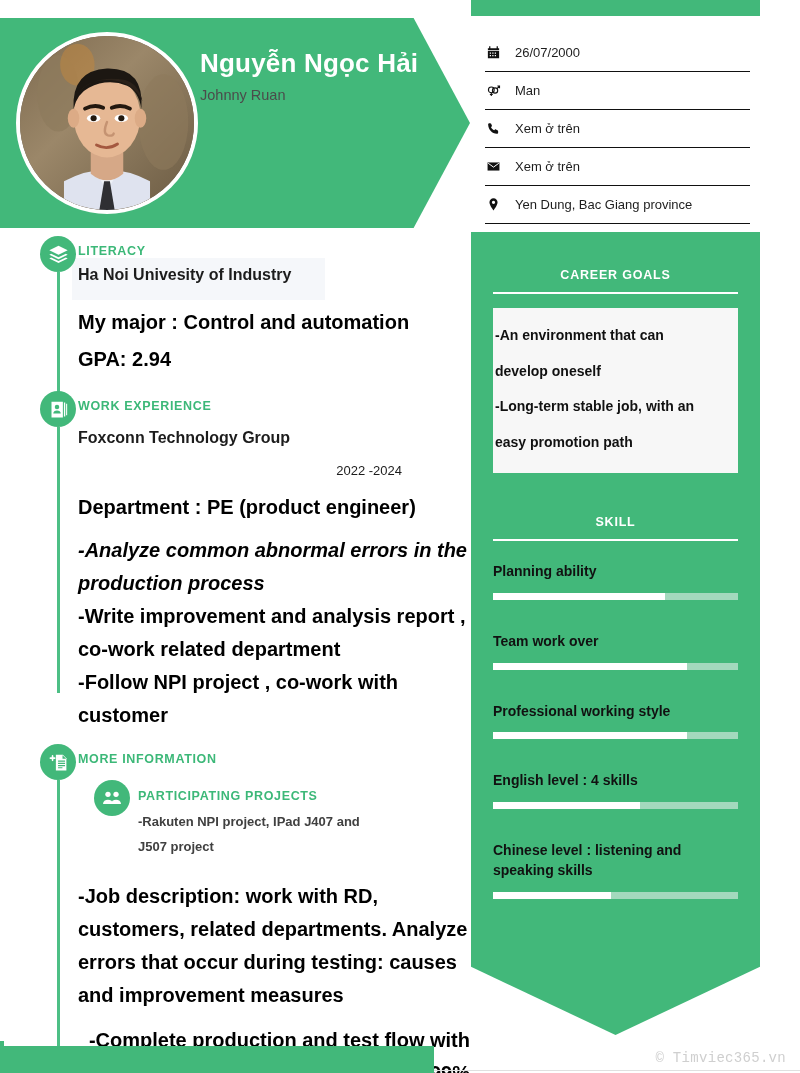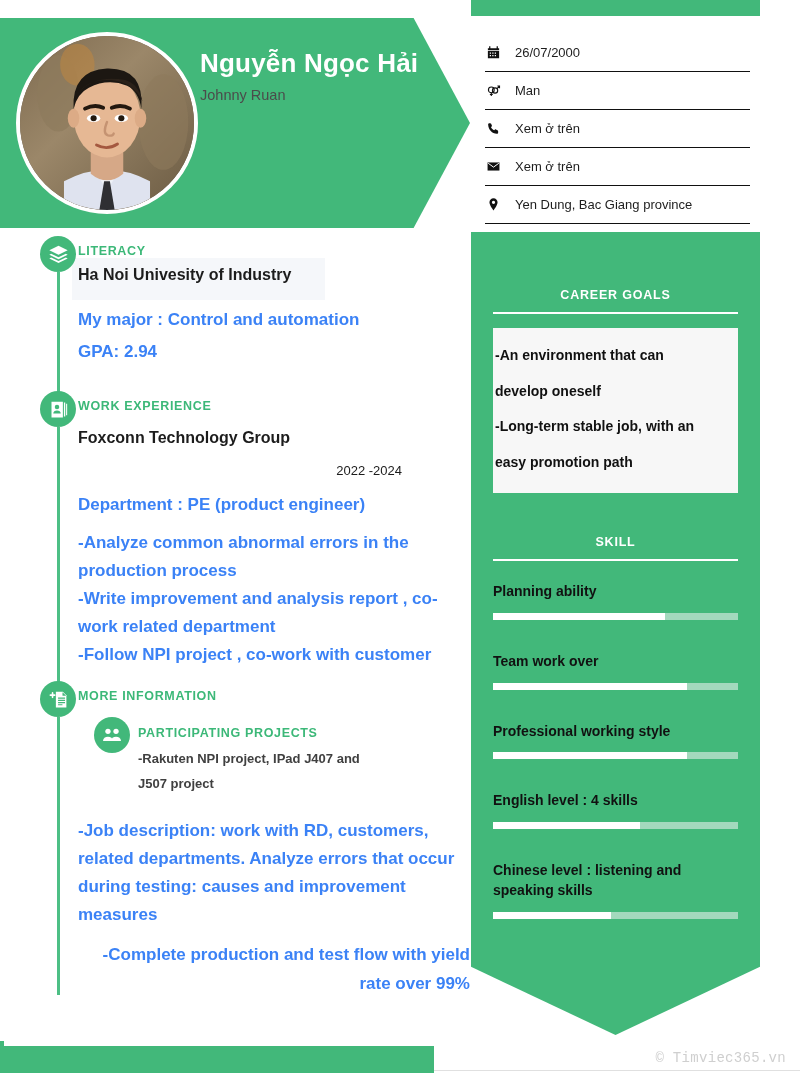--- a/index.html
+++ b/index.html
@@ -84,23 +84,23 @@
     display: inline-block;
   }
   .org-name.highlight {
     background: #f5f7fa;
     padding: 6px 34px 16px 6px;
     margin-left: -6px;
     padding-top: 8px;
   }
 
   .body-line {
-    font-size: 17px;
-    font-weight: bold;
-    color: #3b82f6;
+    font-size: 20px;
+    font-weight: bold;
+    color: #000000;
     line-height: 1.65;
   }
   .left-block { padding-left: 0; margin-left: -40px; padding-left: 40px; }
 
   .daterange {
     font-size: 13px;
     color: #1c1c1c;
     text-align: right;
     padding-right: 68px;
   }
@@ -357,21 +357,21 @@
         <svg viewBox="0 0 24 24">
             <path d="M4 3h13v18H4zm14.2 1.1h1.5v15.8h-1.5zm2.5 1.3h1.2v13.2h-1.2z"></path>
             <circle cx="10.3" cy="9.2" r="2.6" fill="#42b87a"></circle>
             <path d="M6 16.6c0-2.3 1.9-3.6 4.3-3.6s4.3 1.3 4.3 3.6z" fill="#42b87a"></path>
           </svg>
       </div>
       <div class="sec-title">WORK EXPERIENCE</div>
       <div class="org-name" style="padding-top:16px;">Foxconn Technology Group</div>
       <div class="daterange" style="margin-top:16px;">2022 -2024</div>
       <div class="body-line left-block" style="margin-top:13px;">Department : PE (product engineer)</div>
-      <div class="body-line left-block" style="margin-top:10px;">-Analyze common abnormal errors in the production process</div>
+      <div class="body-line left-block" style="margin-top:10px;font-style:italic;">-Analyze common abnormal errors in the production process</div>
       <div class="body-line left-block">-Write improvement and analysis report , co-work related department</div>
       <div class="body-line left-block">-Follow NPI project , co-work with customer</div>
     </div>
 
     <div class="tl-section" style="min-height:300px; margin-top:12px;">
       <div class="tl-line" style="height:278px;"></div>
       <div class="tl-icon">
         <svg viewBox="0 0 24 24">
             <path d="M9 3h8l4 4v14H9z"></path>
             <path d="M16.6 3.6v4.2h4.2" fill="#42b87a"></path>
@@ -395,21 +395,21 @@
         <div class="sub-body">J507 project</div>
       </div>
 
       <div class="body-line left-block" style="margin-top:4px;">-Job description: work with RD, customers, related departments. Analyze errors that occur during testing: causes and improvement measures</div>
       <div class="body-line left-block" style="margin-top:12px;text-align:right;">-Complete production and test flow with yield rate over 99%</div>
     </div>
   </div>
 
   <div class="right-panel">
 
-    <div style="padding-top:56px;">
+    <div style="padding-top:36px;">
       <div class="panel-head">CAREER GOALS</div>
       <div class="panel-rule"></div>
       <div class="goals-box">
         <div class="goal-line">-An environment that can</div>
         <div class="goal-line">develop oneself</div>
         <div class="goal-line">-Long-term stable job, with an</div>
         <div class="goal-line">easy promotion path</div>
       </div>
     </div>
 

